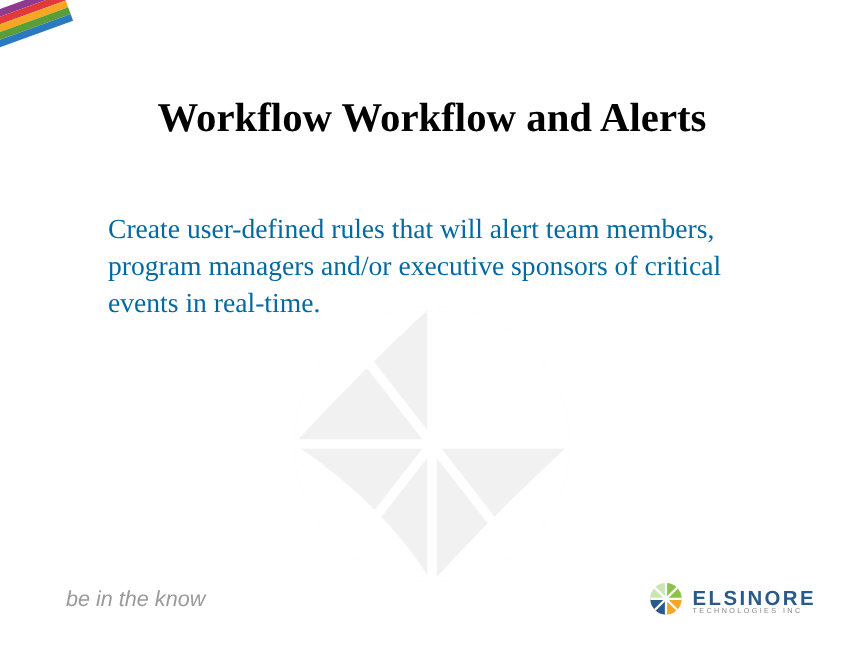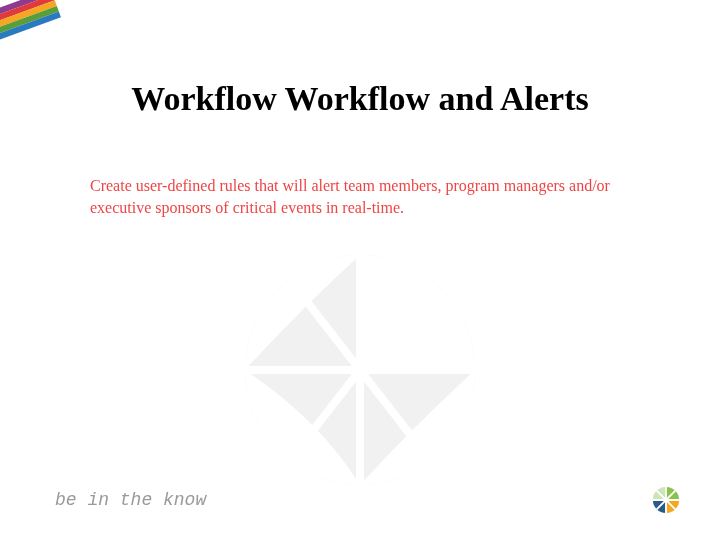--- a/index.html
+++ b/index.html
@@ -26,37 +26,37 @@
     text-align: center;
     font-size: 34px;
     font-weight: bold;
     color: #000;
   }
   .body-text {
     position: absolute;
     top: 175px;
     left: 90px;
     right: 80px;
-    font-size: 16px;
+    font-size: 23px;
     line-height: 1.35;
-    color: #ef4444;
+    color: #0369a1;
   }
   .watermark {
     position: absolute;
     top: 250px;
     left: 240px;
     width: 240px;
     height: 240px;
     opacity: 0.08;
   }
   .tagline {
     position: absolute;
     left: 55px;
     bottom: 30px;
-    font-family: Liberation Mono, monospace;
+    font-family: Liberation Sans, sans-serif;
     font-style: italic;
     font-size: 18px;
     color: #9a9a9a;
   }
   .footer-logo {
     position: absolute;
     right: 40px;
     bottom: 22px;
     display: flex;
     align-items: center;
@@ -118,13 +118,17 @@
     <svg viewBox="0 0 30 30" width="28" height="28">
       <circle cx="15" cy="15" r="14" fill="#fff" stroke="#ddd" stroke-width="0.5"></circle>
       <path d="M15 1 A14 14 0 0 1 29 15 L15 15 Z" fill="#8bc34a"></path>
       <path d="M29 15 A14 14 0 0 1 15 29 L15 15 Z" fill="#f5a623"></path>
       <path d="M15 29 A14 14 0 0 1 1 15 L15 15 Z" fill="#2a5a8a"></path>
       <path d="M1 15 A14 14 0 0 1 15 1 L15 15 Z" fill="#cde4b5"></path>
       <path d="M15 1 L15 29 M1 15 L29 15" stroke="#fff" stroke-width="2"></path>
       <path d="M5 5 Q15 15 25 25 M25 5 Q15 15 5 25" stroke="#fff" stroke-width="2" fill="none"></path>
     </svg>
   </span>
+  <span class="footer-logo-text">
+    <div class="footer-logo-main">ELSINORE</div>
+    <div class="footer-logo-sub">TECHNOLOGIES INC</div>
+  </span>
 </div>
 
 </body></html>

